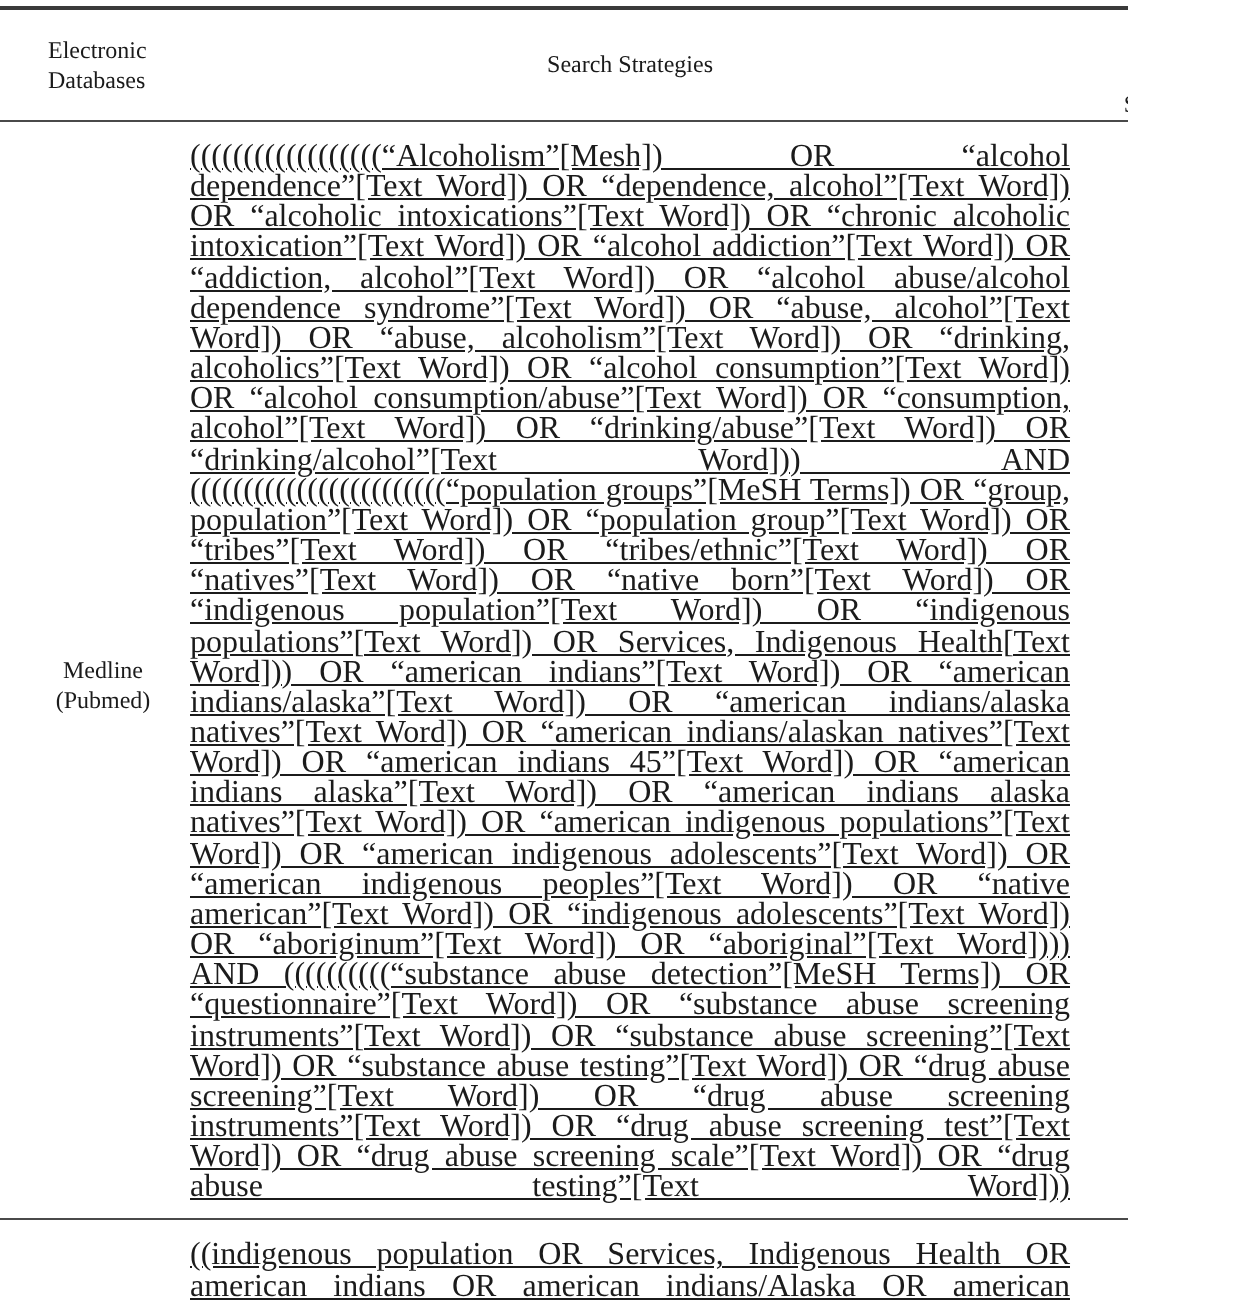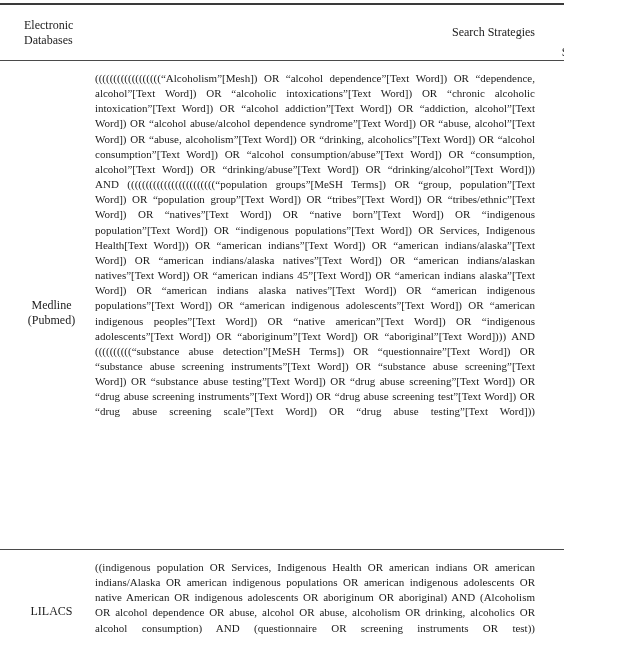--- a/index.html
+++ b/index.html
@@ -38,44 +38,45 @@
   .cell {
     box-sizing: border-box;
     font-size: 12px;
   }
   .hdr-db {
     padding-left: 24px;
     line-height: 14.5px;
     width: 85px;
   }
   .hdr-strat {
-    text-align: right;
+    text-align: center;
   }
   .hdr-studies {
     text-align: center;
     margin-top: 40px;
   }
   .data-row .cell-db {
     align-self: center;
     text-align: center;
     padding-left: 8px;
     line-height: 15px;
     margin-top: 16px;
   }
   .data-row .cell-studies {
     align-self: center;
     text-align: center;
   }
   .cell-strategy {
-    font-size: 11px;
+    font-size: 16px;
     line-height: 15.15px;
     text-align: justify;
     text-align-last: justify;
     padding: 10px 0 8px 0;
     word-spacing: 0.5px;
+    text-decoration: underline;
   }
   .row-medline {
     min-height: 488px;
   }
   .row-lilacs {
     min-height: 106px;
   }
 </style>
 </head>
 <body>

